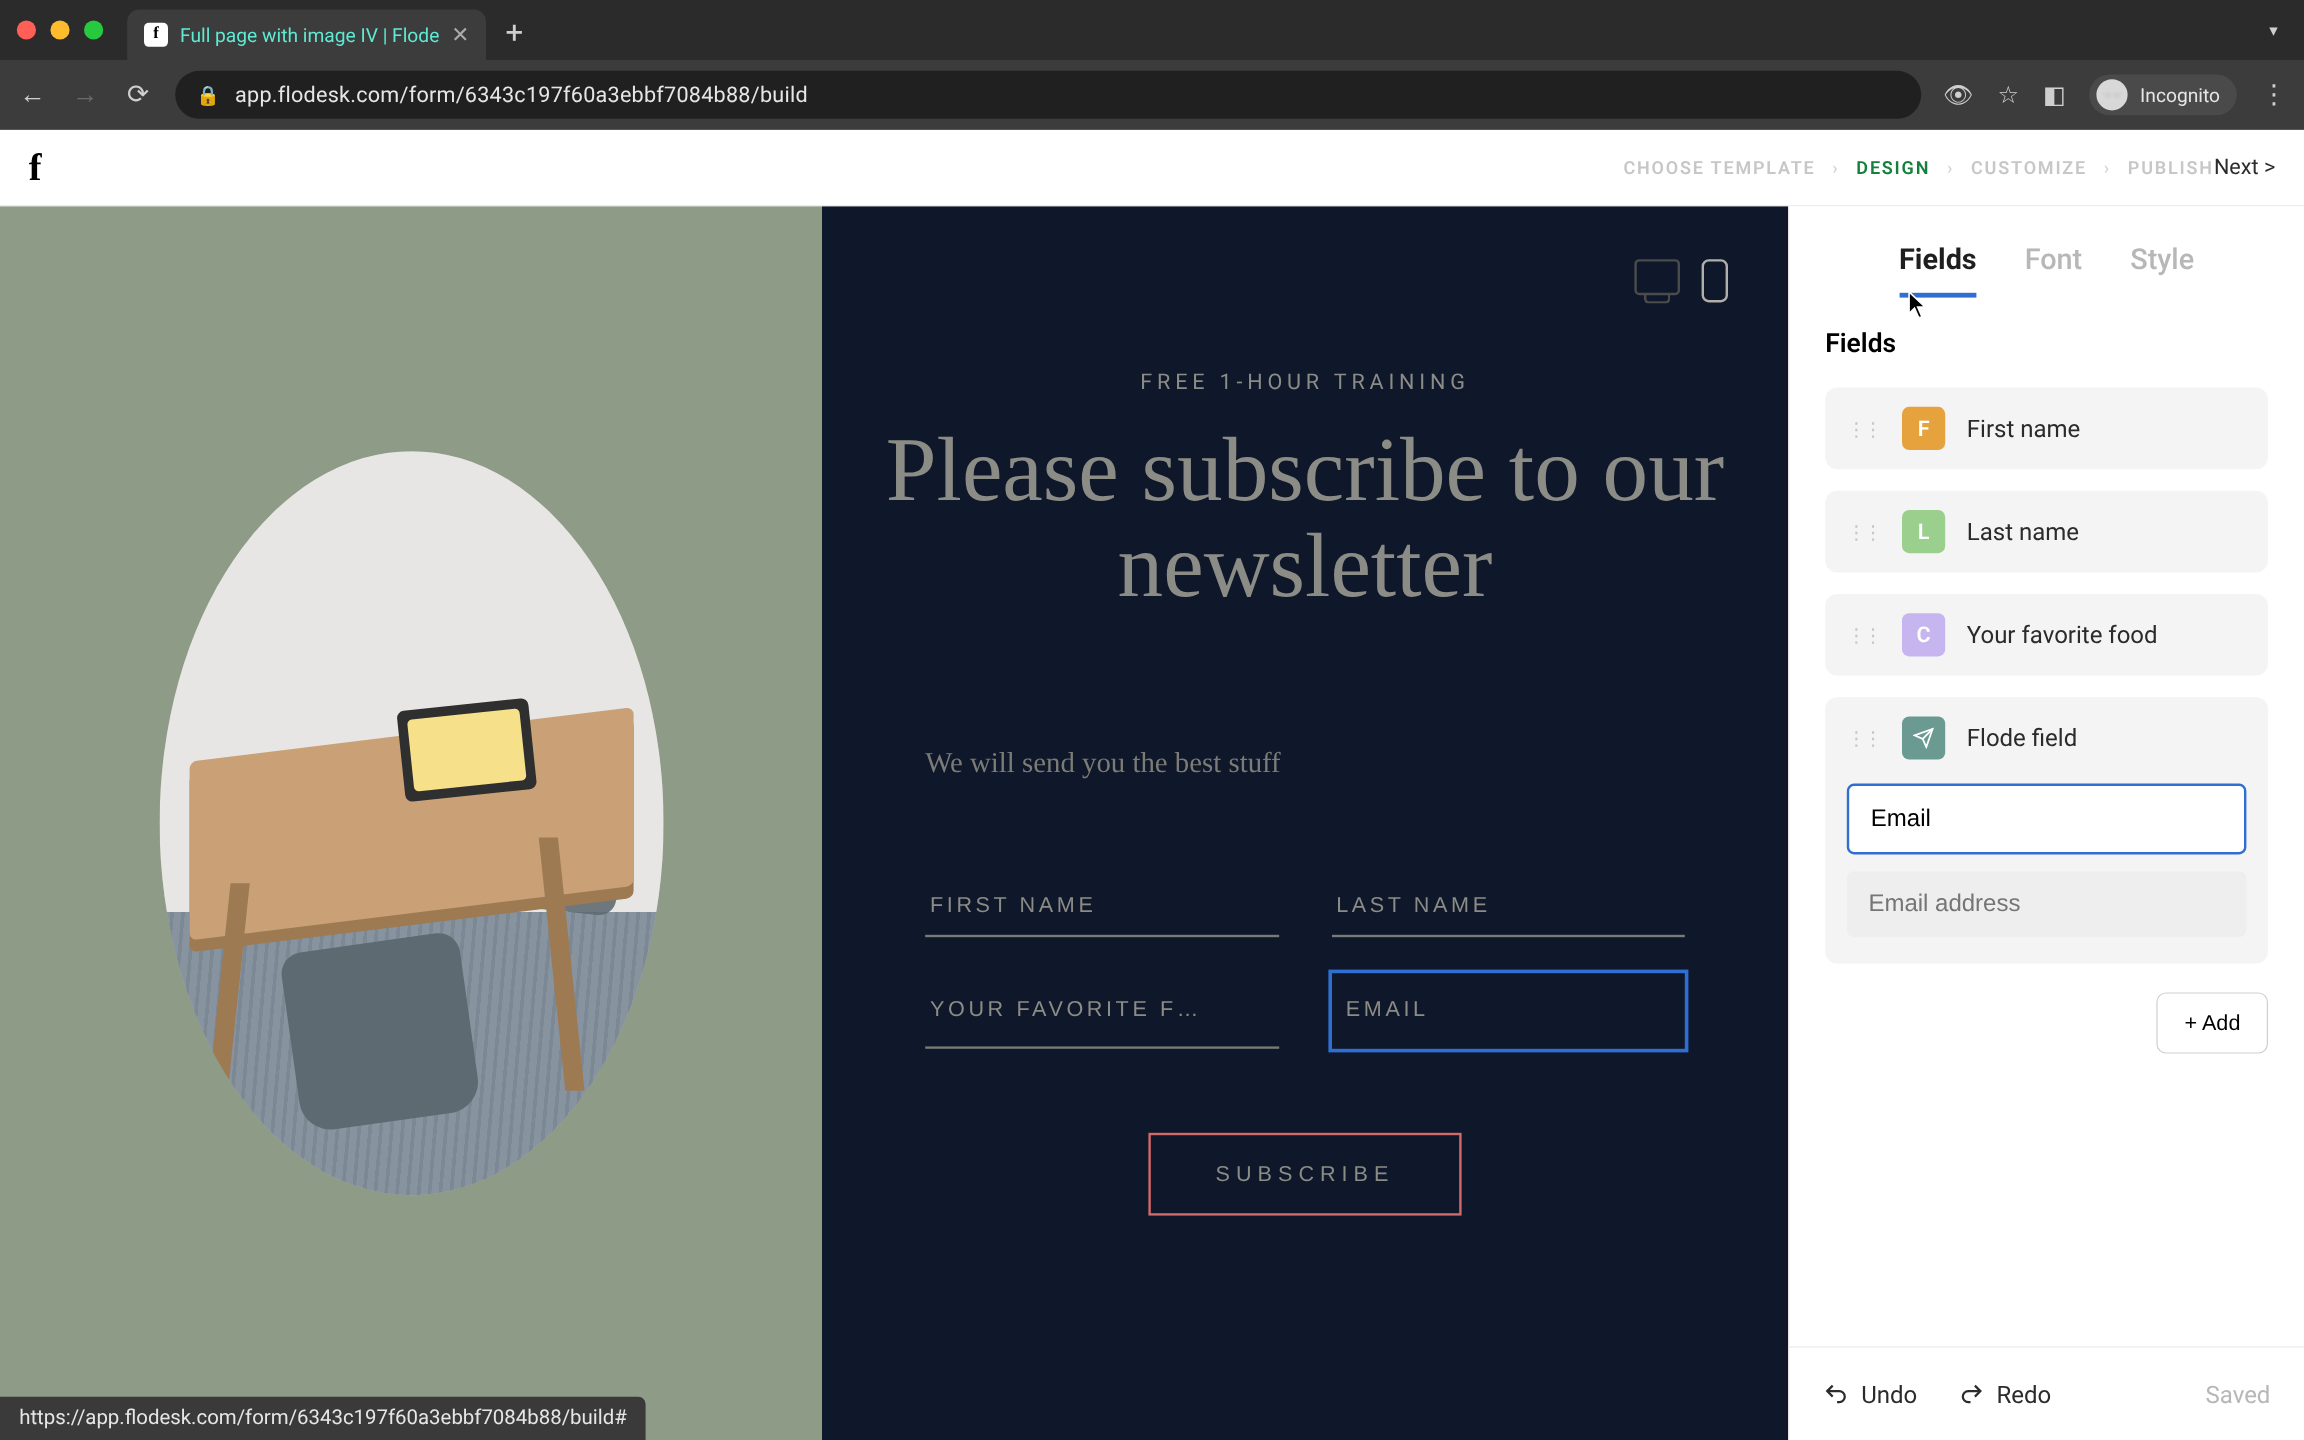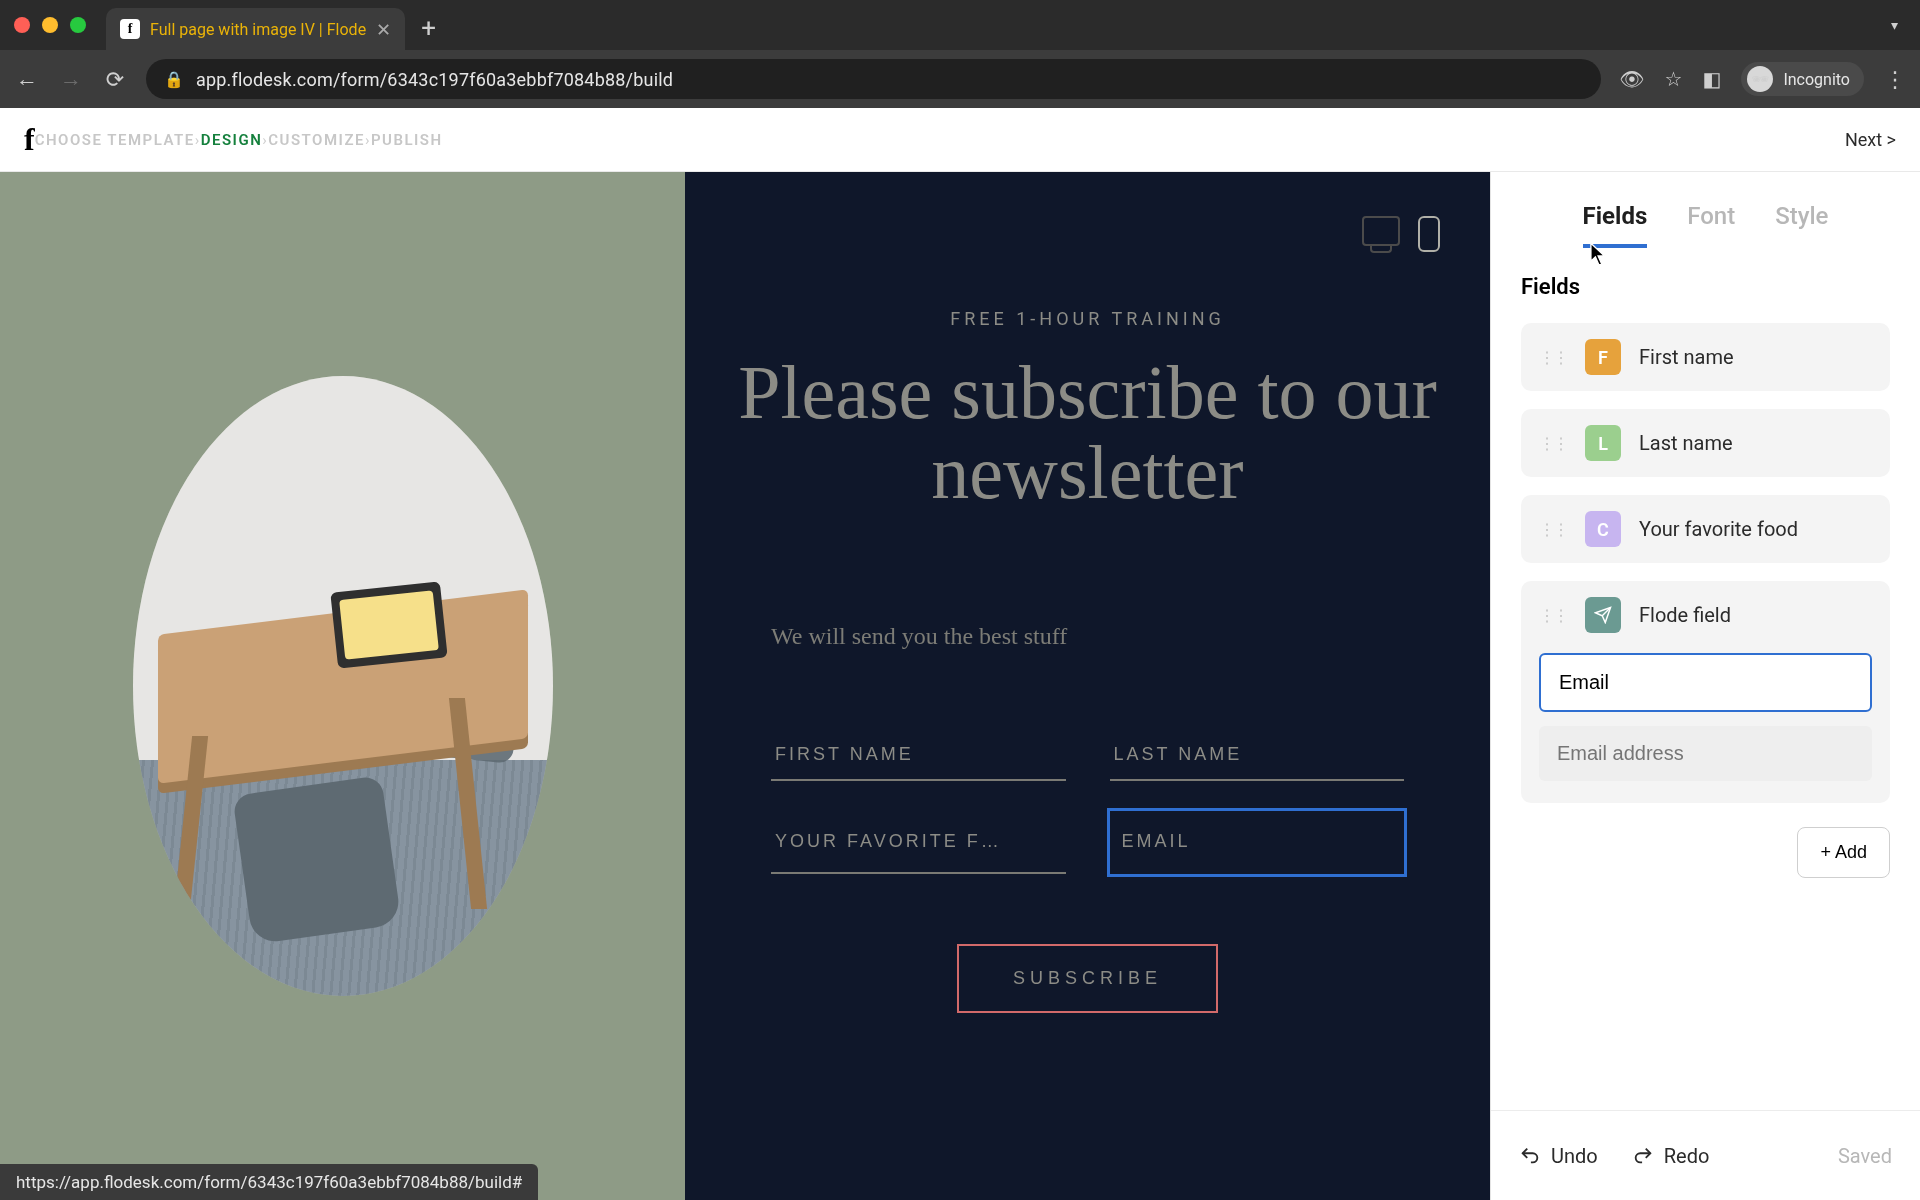--- a/index.html
+++ b/index.html
@@ -8,21 +8,21 @@
 
 .browser-chrome { background: #2b2b2b; height: 108px; display: flex; flex-direction: column; }
 .tab-bar { height: 50px; display: flex; align-items: center; padding: 0 14px; }
 .traffic-lights { display: flex; gap: 12px; margin-right: 20px; }
 .tl { width: 16px; height: 16px; border-radius: 50%; }
 .tl-red { background: #ff5f56; }
 .tl-yellow { background: #ffbd2e; }
 .tl-green { background: #27c93f; }
 .tab { background: #3c3c3c; height: 42px; border-radius: 10px 10px 0 0; display: flex; align-items: center; padding: 0 14px; min-width: 290px; gap: 10px; margin-top: 8px; }
 .tab .favicon { width: 20px; height: 20px; background: #fff; border-radius: 4px; display: flex; align-items: center; justify-content: center; font-family: Georgia, serif; font-weight: bold; color: #000; font-size: 14px; }
-.tab-title { color: #eab308; font-size: 16px; flex: 1; white-space: nowrap; overflow: hidden; text-overflow: ellipsis; }
+.tab-title { color: #5eead4; font-size: 16px; flex: 1; white-space: nowrap; overflow: hidden; text-overflow: ellipsis; }
 .tab-close { color: #aaa; font-size: 18px; }
 .new-tab { color: #cfcfcf; font-size: 26px; margin-left: 16px; margin-top: 6px; }
 .tab-bar .spacer { flex: 1; }
 .chev-down { color: #cfcfcf; font-size: 14px; margin-right: 8px; }
 
 .addr-bar { height: 58px; background: #3c3c3c; display: flex; align-items: center; padding: 0 14px; gap: 18px; }
 .nav-btn { color: #cfcfcf; font-size: 22px; width: 26px; text-align: center; }
 .nav-btn.dim { color: #6b6b6b; }
 .url-box { flex: 1; background: #202020; height: 40px; border-radius: 20px; display: flex; align-items: center; padding: 0 18px; gap: 12px; }
 .lock { color: #b0b0b0; font-size: 16px; }
@@ -30,21 +30,21 @@
 .addr-right { display: flex; align-items: center; gap: 20px; color: #cfcfcf; }
 .addr-right .ico { font-size: 20px; }
 .incog-pill { display: flex; align-items: center; gap: 10px; background: #4a4a4a; padding: 4px 14px 4px 6px; border-radius: 20px; }
 .incog-pill .circle { width: 26px; height: 26px; border-radius: 50%; background: #d8d8d8; display: flex; align-items: center; justify-content: center; font-size: 14px; }
 .incog-label { color: #e6e6e6; font-size: 16px; }
 .dots3 { color: #cfcfcf; font-size: 22px; }
 
 
 .app-header { height: 64px; border-bottom: 1px solid #e9e9e9; display: flex; align-items: center; padding: 0 24px; }
 .logo { font-family: Georgia, serif; font-size: 32px; font-weight: bold; }
-.steps { flex: 1; display: flex; justify-content: flex-start; font-size: 15px; letter-spacing: 1.5px; }
+.steps { flex: 1; display: flex; justify-content: flex-end; gap: 14px; font-size: 15px; letter-spacing: 1.5px; }
 .step { color: #c7c7c7; font-weight: 600; }
 .step.active { color: #15803d; }
 .step-sep { color: #d0d0d0; }
 .next-link { color: #2b2b2b; font-size: 18px; }
 
 
 .main { display: flex; height: calc(1200px - 108px - 64px); }
 
 
 .canvas-wrap { flex: 1; display: flex; }
@@ -97,21 +97,21 @@
 .b-teal svg { width: 18px; height: 18px; stroke: #fff; fill: none; stroke-width: 2; }
 .field-label { font-size: 20px; color: #2b2b2b; }
 
 .edit-block { background: #f4f4f4; border-radius: 10px; padding: 16px 18px 22px; margin-bottom: 18px; }
 .edit-head { display: flex; align-items: center; gap: 18px; margin-bottom: 20px; }
 .edit-input { width: 100%; background: #fff; border: 2px solid #2f6fd1; border-radius: 6px; padding: 16px 18px; font-size: 20px; margin-bottom: 14px; }
 .edit-sub { width: 100%; background: #eeeeee; border: none; border-radius: 6px; padding: 16px 18px; font-size: 20px; color: #9a9a9a; }
 
 .add-btn { float: right; border: 1.5px solid #cfcfcf; background: #fff; border-radius: 8px; padding: 14px 22px; font-size: 18px; margin-top: 6px; }
 
-.sidebar-footer { border-top: 1px solid #ececec; height: 90px; display: flex; align-items: center; padding: 0 28px; gap: 34px; }
+.sidebar-footer { border-top: 1px solid #ececec; height: 78px; display: flex; align-items: center; padding: 0 28px; gap: 34px; }
 .ur { display: flex; align-items: center; gap: 10px; font-size: 20px; color: #2b2b2b; }
 .ur svg { width: 22px; height: 22px; stroke: #2b2b2b; fill: none; stroke-width: 2; }
 .sidebar-footer .spacer { flex: 1; }
 .saved { color: #b7b7b7; font-size: 20px; }
 
 
 .status-url { position: absolute; bottom: 0; left: 0; background: #3a3a3a; color: #e6e6e6; font-size: 17px; padding: 8px 16px; border-top-right-radius: 6px; }
 
 
 .cursor { position: absolute; left: 1590px; top: 242px; width: 18px; height: 26px; pointer-events: none; }

